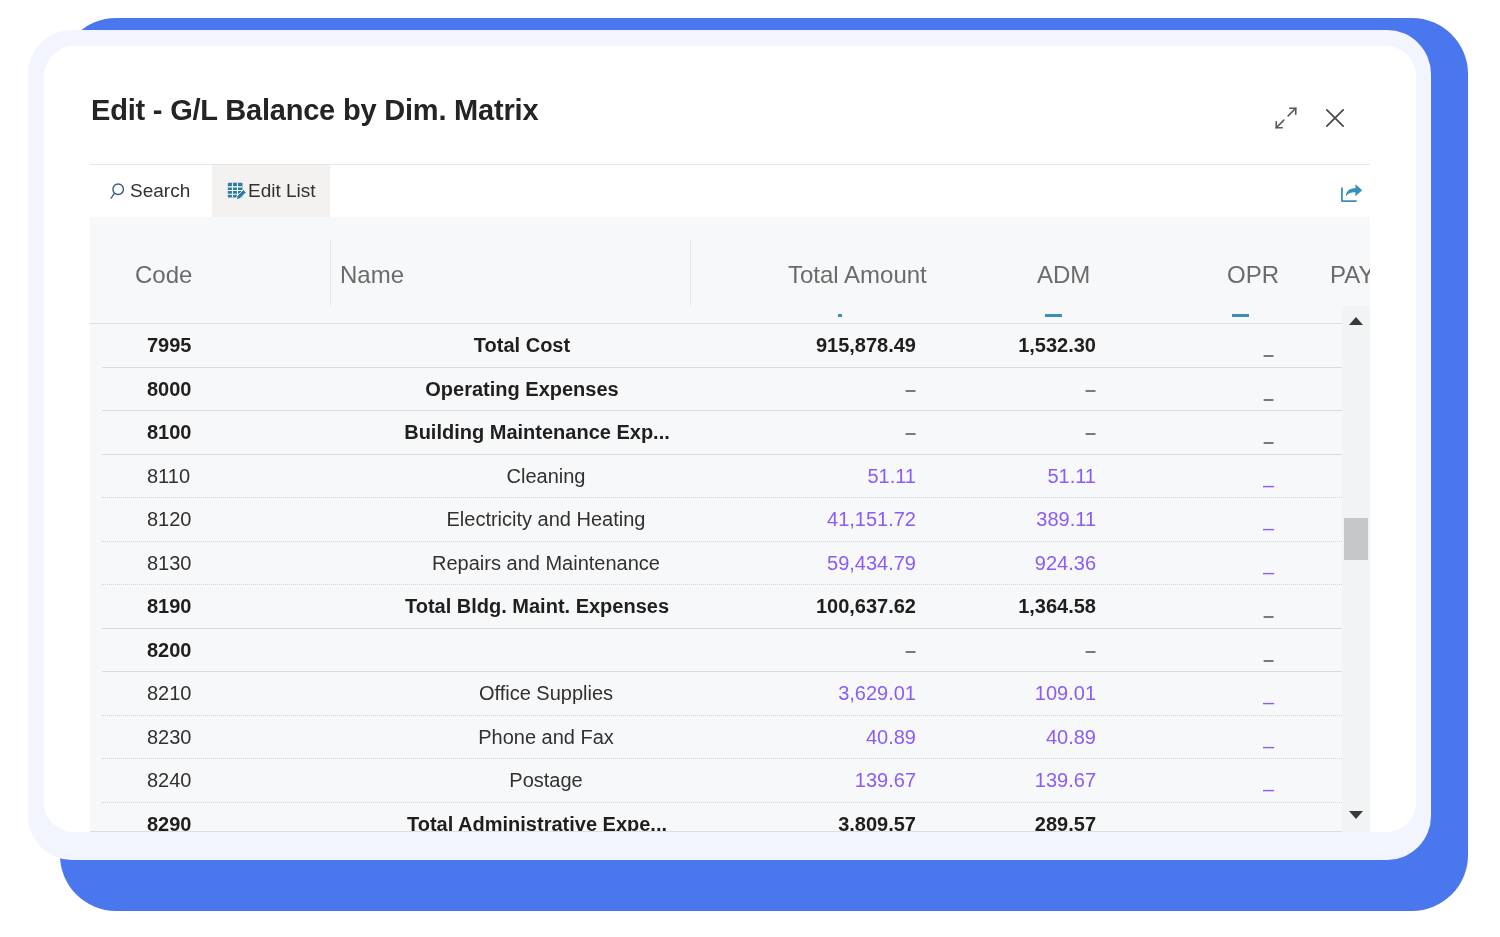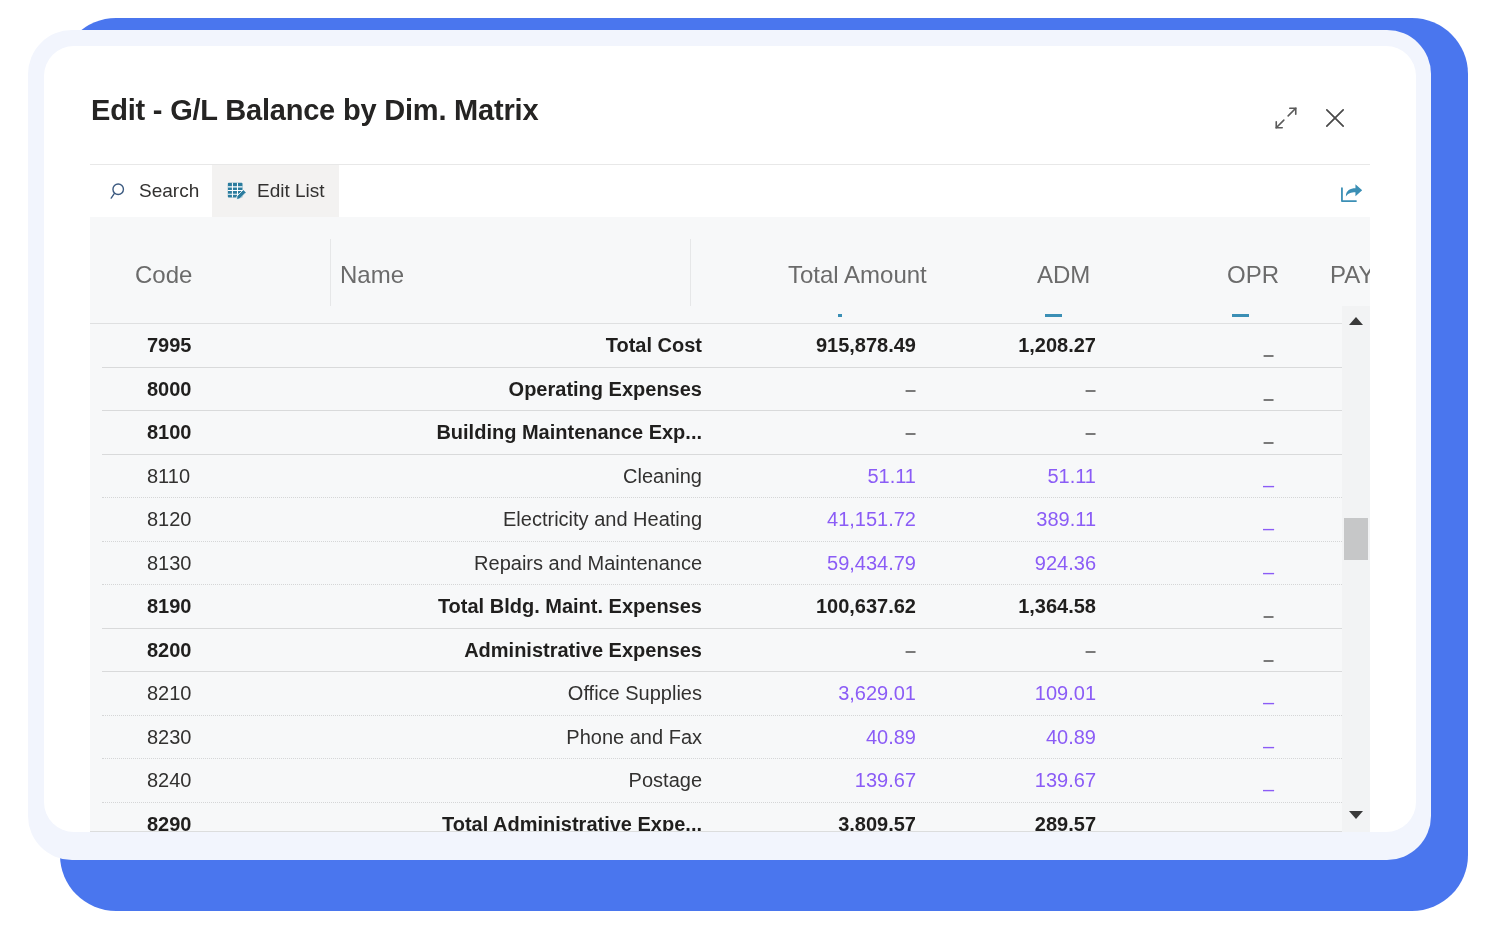--- a/index.html
+++ b/index.html
@@ -91,21 +91,20 @@
     height: 52px;
     border-top: 1px solid #e8e8e8;
     border-bottom: 1px solid #e8e8e8;
   }
   .tb-item {
     position: absolute;
     top: 0;
     height: 52px;
     display: flex;
     align-items: center;
-    gap: 9px;
     padding: 0 14px;
     cursor: pointer;
     font-size: 19px;
     color: #323130;
     white-space: nowrap;
   }
   .tb-item.search { left: 4px; }
   .tb-item.editlist {
     left: 122px;
     background: #f3f2f1;
@@ -209,21 +208,21 @@
   .cell {
     position: absolute;
     top: 0;
     height: 42.5px;
     line-height: 42.5px;
     font-size: 20px;
     white-space: nowrap;
     overflow: hidden;
   }
   .c-code   { left: 0;    width: 240px; text-align: left;  padding-left: 45px; box-sizing: border-box; color: #323130; }
-  .c-name   { left: 240px; width: 360px; text-align: right; box-sizing: border-box; color: #323130; }
+  .c-name   { left: 240px; width: 360px; text-align: center; box-sizing: border-box; color: #323130; }
   .c-total  { left: 600px; width: 222px; text-align: right; padding-right: 8px; box-sizing: border-box; }
   .c-adm    { left: 822px; width: 180px; text-align: right; padding-right: 8px; box-sizing: border-box; }
   .c-opr    { left: 1002px; width: 184px; text-align: right; padding-right: 14px; box-sizing: border-box; }
   .c-pay    { left: 1186px; width: 94px;  text-align: right; padding-right: 8px; box-sizing: border-box; }
 
   .row.bold .cell { font-weight: bold; color: #201f1e; }
   .val-link { color: #8b5cf6; }
   .val-dash { color: #7a7a7a; }
 
   
@@ -367,21 +366,21 @@
         <div class="peek-dash" style="left:955px;width:17px;"></div>
         <div class="peek-dash" style="left:1142px;width:17px;"></div>
         <div class="peek-line"></div>
       </div>
 
       <div class="rows" id="rows-root">
           <div class="row bold">
             <div class="cell c-code"><span class="">7995</span></div>
             <div class="cell c-name"><span class="">Total Cost</span></div>
             <div class="cell c-total"><span class="">915,878.49</span></div>
-            <div class="cell c-adm"><span class="">1,208.27</span></div>
+            <div class="cell c-adm"><span class="">1,532.30</span></div>
             <div class="cell c-opr"><span class="val-dash">–</span></div>
             <div class="cell c-pay"></div>
           </div>
           <div class="row bold">
             <div class="cell c-code"><span class="">8000</span></div>
             <div class="cell c-name"><span class="">Operating Expenses</span></div>
             <div class="cell c-total"><span class="val-dash">–</span></div>
             <div class="cell c-adm"><span class="val-dash">–</span></div>
             <div class="cell c-opr"><span class="val-dash">–</span></div>
             <div class="cell c-pay"></div>
@@ -421,21 +420,20 @@
           <div class="row bold">
             <div class="cell c-code"><span class="">8190</span></div>
             <div class="cell c-name indent1"><span class="">Total Bldg. Maint. Expenses</span></div>
             <div class="cell c-total"><span class="">100,637.62</span></div>
             <div class="cell c-adm"><span class="">1,364.58</span></div>
             <div class="cell c-opr"><span class="val-dash">–</span></div>
             <div class="cell c-pay"></div>
           </div>
           <div class="row bold">
             <div class="cell c-code"><span class="">8200</span></div>
-            <div class="cell c-name indent1"><span class="">Administrative Expenses</span></div>
             <div class="cell c-total"><span class="val-dash">–</span></div>
             <div class="cell c-adm"><span class="val-dash">–</span></div>
             <div class="cell c-opr"><span class="val-dash">–</span></div>
             <div class="cell c-pay"></div>
           </div>
           <div class="row dotted">
             <div class="cell c-code"><span class="">8210</span></div>
             <div class="cell c-name indent2"><span class="">Office Supplies</span></div>
             <div class="cell c-total"><span class="val-link">3,629.01</span></div>
             <div class="cell c-adm"><span class="val-link">109.01</span></div>

